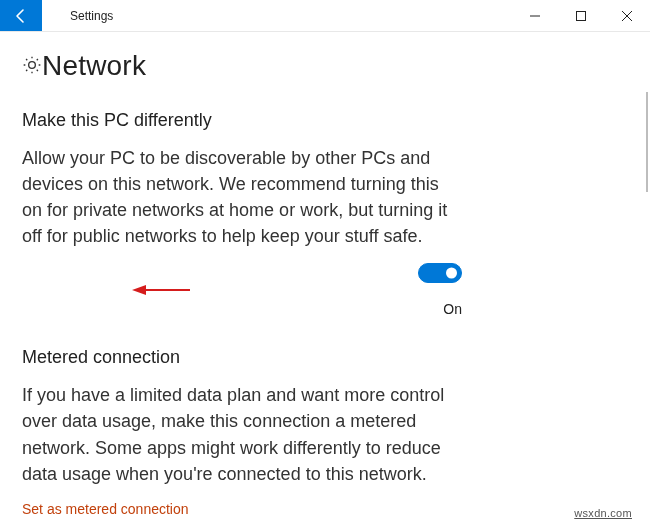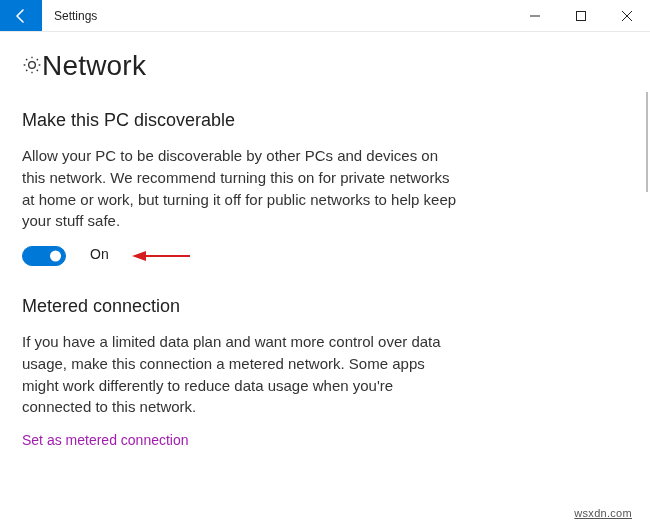--- a/index.html
+++ b/index.html
@@ -11,20 +11,21 @@
       overflow: hidden;
       position: relative;
       font-size: 14px;
       color: #222;
     }
     .titlebar {
       height: 32px;
       display: flex;
       align-items: stretch;
       border-bottom: 1px solid #e8e8e8;
+      gap: 16px;
     }
     .back-btn {
       width: 42px;
       background: #0078d7;
       display: flex;
       align-items: center;
       justify-content: center;
       color: #fff;
     }
     .back-btn svg { width: 16px; height: 16px; }
@@ -52,43 +53,43 @@
     }
     .page-header {
       display: flex;
       align-items: center;
       margin-bottom: 28px;
     }
     .page-header .gear svg { width: 20px; height: 20px; color: #333; }
     .page-header h1 { font-size: 28px; font-weight: 400; letter-spacing: 0.2px; }
     .section { margin-bottom: 30px; max-width: 440px; }
     .section h2 { font-size: 18px; font-weight: 400; margin-bottom: 14px; color: #222; }
-    .section p { font-size: 15px; line-height: 1.45; color: #333; margin-bottom: 14px; }
-    .toggle-row { display: flex; align-items: flex-start; gap: 24px; position: relative; }
+    .section p { font-size: 18px; line-height: 1.45; color: #333; margin-bottom: 14px; }
+    .toggle-row { display: flex; align-items: flex-end; gap: 18px; position: relative; flex-direction: column; }
     .toggle {
       width: 44px; height: 20px; border-radius: 10px;
       position: relative;
       border: 1px solid #333;
       background: #fff;
     }
     .toggle.on { background: #0078d7; border-color: #0078d7; }
     .toggle .knob {
       position: absolute; top: 50%; transform: translateY(-50%);
       width: 11px; height: 11px; background: #333; border-radius: 50%;
       left: 4px;
     }
     .toggle.on .knob { left: auto; right: 4px; background: #fff; }
     .toggle-label { font-size: 14px; color: #222; }
     .arrow-annot {
       position: absolute;
       left: 110px; top: 50%; transform: translateY(-50%);
       display: flex; align-items: center;
     }
     .arrow-annot svg { width: 60px; height: 16px; }
-    .field-label { font-size: 14px; margin-bottom: 8px; color: #a21caf; }
+    .field-label { font-size: 14px; margin-bottom: 8px; color: #c2410c; }
     .scroll-indicator {
       position: absolute; right: 2px; top: 60px; width: 2px; height: 100px;
       background: #bdbdbd;
     }
     .watermark {
       position: absolute; right: 18px; bottom: 6px;
       font-size: 11px; color: #555; letter-spacing: 0.3px; text-decoration: underline;
     }
   </style>
 </head>
@@ -126,21 +127,21 @@
   <div class="page-header">
     <span class="gear">
       <svg viewBox="0 0 24 24">
           <path fill="none" stroke="#333" stroke-width="1.6" d="M12 8a4 4 0 100 8 4 4 0 000-8zM12 2v2M12 20v2M4.9 4.9l1.4 1.4M17.7 17.7l1.4 1.4M2 12h2M20 12h2M4.9 19.1l1.4-1.4M17.7 6.3l1.4-1.4"></path>
         </svg>
     </span>
     <h1>Network</h1>
   </div>
 
   <div class="section">
-    <h2>Make this PC discoverable</h2>
+    <h2>Make this PC differently</h2>
     <p>Allow your PC to be discoverable by other PCs and devices on this network. We recommend turning this on for private networks at home or work, but turning it off for public networks to help keep your stuff safe.</p>
     <div class="toggle-row">
       <div class="toggle on">
         <div class="knob"></div>
       </div>
       <span class="toggle-label">On</span>
       <span class="arrow-annot">
         <svg viewBox="0 0 60 16">
           <line x1="58" y1="8" x2="10" y2="8" stroke="#d51d1d" stroke-width="2"></line>
           <polygon points="0,8 14,3 14,13" fill="#d51d1d"></polygon>

